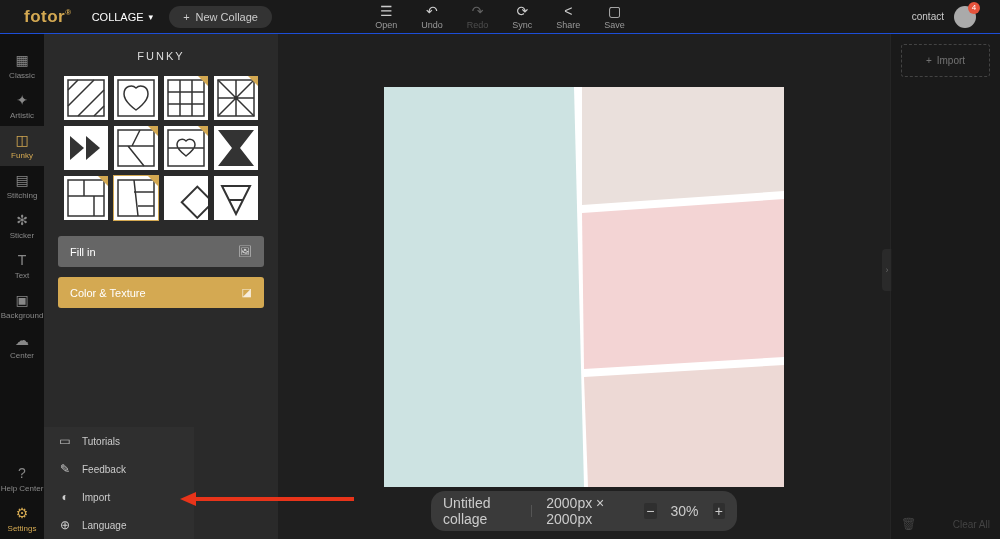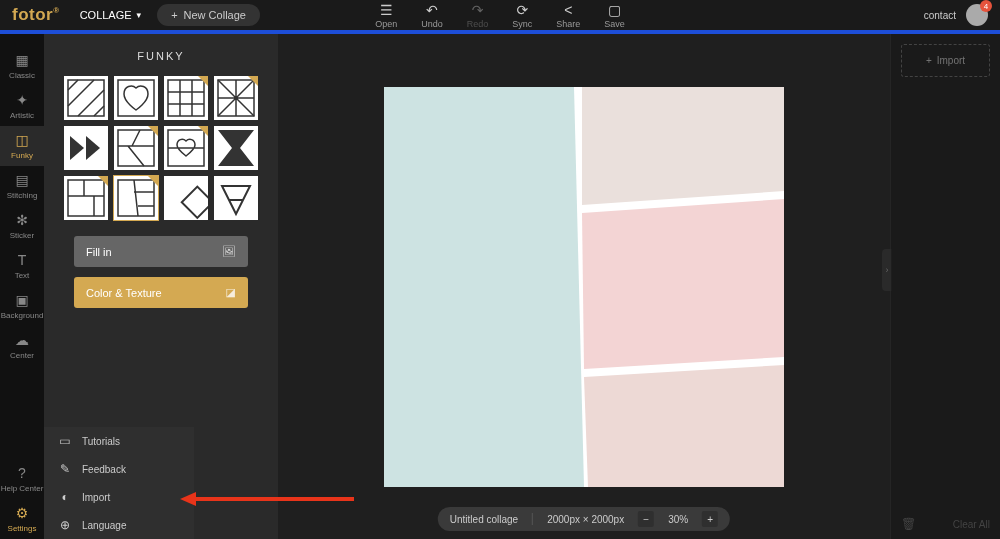--- a/index.html
+++ b/index.html
@@ -1,18 +1,18 @@
 <!DOCTYPE html>
 <html><head>
   <meta charset="utf-8">
   <style>
     * { margin: 0; padding: 0; box-sizing: border-box; font-family: -apple-system, Helvetica, Arial, sans-serif; }
     body { width: 1000px; height: 539px; background: #1a1a1a; color: #ccc; overflow: hidden; position: relative; }
     
-    .topbar { height: 34px; background: #1a1a1a; display: flex; align-items: center; padding: 0 12px; border-bottom: 4px solid #1d4ed8; }
+    .topbar { height: 34px; background: #1a1a1a; display: flex; align-items: center; padding: 0 24px; border-bottom: 1px solid #1d4ed8; }
     .logo { color: #d4a952; font-size: 17px; font-weight: 600; letter-spacing: 0.5px; margin-right: 20px; }
     .logo sup { font-size: 8px; }
     .mode-sel { color: #fff; font-size: 11px; display: flex; align-items: center; cursor: pointer; justify-content: space-between; }
     .mode-sel .chev { margin-left: 5px; font-size: 9px; }
     .new-collage-btn { margin-left: 16px; background: #333; color: #ccc; border: none; padding: 5px 14px; border-radius: 12px; font-size: 11px; display: flex; align-items: center; cursor: pointer; }
     .new-collage-btn .plus { margin-right: 6px; }
     .top-actions-center { position: absolute; left: 50%; transform: translateX(-50%); display: flex; gap: 24px; }
     .top-action { display: flex; flex-direction: column; align-items: center; color: #999; font-size: 9px; cursor: pointer; }
     .top-action .ic { font-size: 14px; margin-bottom: 1px; color: #ccc; }
     .top-right { display: flex; align-items: center; gap: 10px; }
@@ -29,36 +29,36 @@
     .rail-spacer { flex: 1; }
     
     .panel { width: 234px; background: #2a2a2a; display: flex; flex-direction: column; padding: 10px 0; position: relative; }
     .panel-title { text-align: center; font-size: 11px; letter-spacing: 2px; color: #ddd; padding: 6px 0 14px; }
     .tmpl-grid { display: grid; grid-template-columns: repeat(4, 44px); gap: 6px; justify-content: center; padding: 0 12px; }
     .tmpl { width: 44px; height: 44px; background: #fff; position: relative; cursor: pointer; }
     .tmpl.selected { outline: 1px solid #d4a952; }
     .tmpl .tag { position: absolute; top: 0; right: 0; width: 0; height: 0; border-left: 10px solid transparent; border-top: 10px solid #d4a952; }
     .tmpl svg { width: 100%; height: 100%; display: block; }
     
-    .panel-controls { padding: 16px 30px 0; display: flex; flex-direction: column; gap: 10px; }
+    .panel-controls { padding: 16px 14px 0; display: flex; flex-direction: column; gap: 10px; }
     .ctrl-row { background: #444; border-radius: 3px; padding: 9px 12px; display: flex; align-items: center; justify-content: space-between; font-size: 11px; color: #ccc; cursor: pointer; }
     .ctrl-row.fill { background: #666; color: #fff; }
     .ctrl-row.size { background: transparent; }
     .ctrl-row.color { background: #d4a952; color: #fff; }
     .ctrl-row .ic { opacity: 0.8; }
     
     .settings-popup { position: absolute; bottom: 0; left: 0; width: 150px; background: #2f2f2f; }
     .settings-popup .row { display: flex; align-items: center; gap: 10px; padding: 7px 14px; font-size: 10px; color: #ccc; cursor: pointer; }
     .settings-popup .row .ic { width: 14px; text-align: center; font-size: 12px; }
     
     .canvas-area { flex: 1; background: #1f1f1f; position: relative; display: flex; align-items: center; justify-content: center; }
     .canvas { width: 400px; height: 400px; background: #fff; position: relative; overflow: hidden; }
     .canvas svg { width: 100%; height: 100%; display: block; }
     
-    .bottom-bar { position: absolute; bottom: 8px; left: 50%; transform: translateX(-50%); background: #3a3a3a; border-radius: 14px; display: flex; align-items: center; padding: 4px 12px; gap: 14px; font-size: 10px; color: #ccc; }
+    .bottom-bar { position: absolute; bottom: 8px; left: 50%; transform: translateX(-50%); background: #3a3a3a; border-radius: 14px; display: flex; align-items: center; padding: 4px 12px; gap: 14px; font-size: 14px; color: #ccc; }
     .bottom-bar .sep { width: 1px; height: 12px; background: #555; }
     .bottom-bar .zbtn { width: 16px; height: 16px; display: flex; align-items: center; justify-content: center; color: #ccc; cursor: pointer; background: #2f2f2f; border-radius: 2px; }
     
     .right-rail { width: 110px; background: #1a1a1a; border-left: 1px solid #2a2a2a; padding: 10px; position: relative; opacity: 0.7; }
     .import-box { border: 1px dashed #555; border-radius: 3px; padding: 10px 0; text-align: center; font-size: 10px; color: #999; cursor: pointer; display: flex; align-items: center; justify-content: center; gap: 5px; }
     .right-bottom { position: absolute; bottom: 8px; left: 10px; right: 10px; display: flex; align-items: center; justify-content: space-between; font-size: 10px; color: #555; }
     .right-bottom .ic { font-size: 12px; }
     
     .arrow-annot { position: absolute; left: 180px; top: 490px; width: 174px; height: 18px; pointer-events: none; z-index: 100; }
     .arrow-annot svg { width: 100%; height: 100%; }

